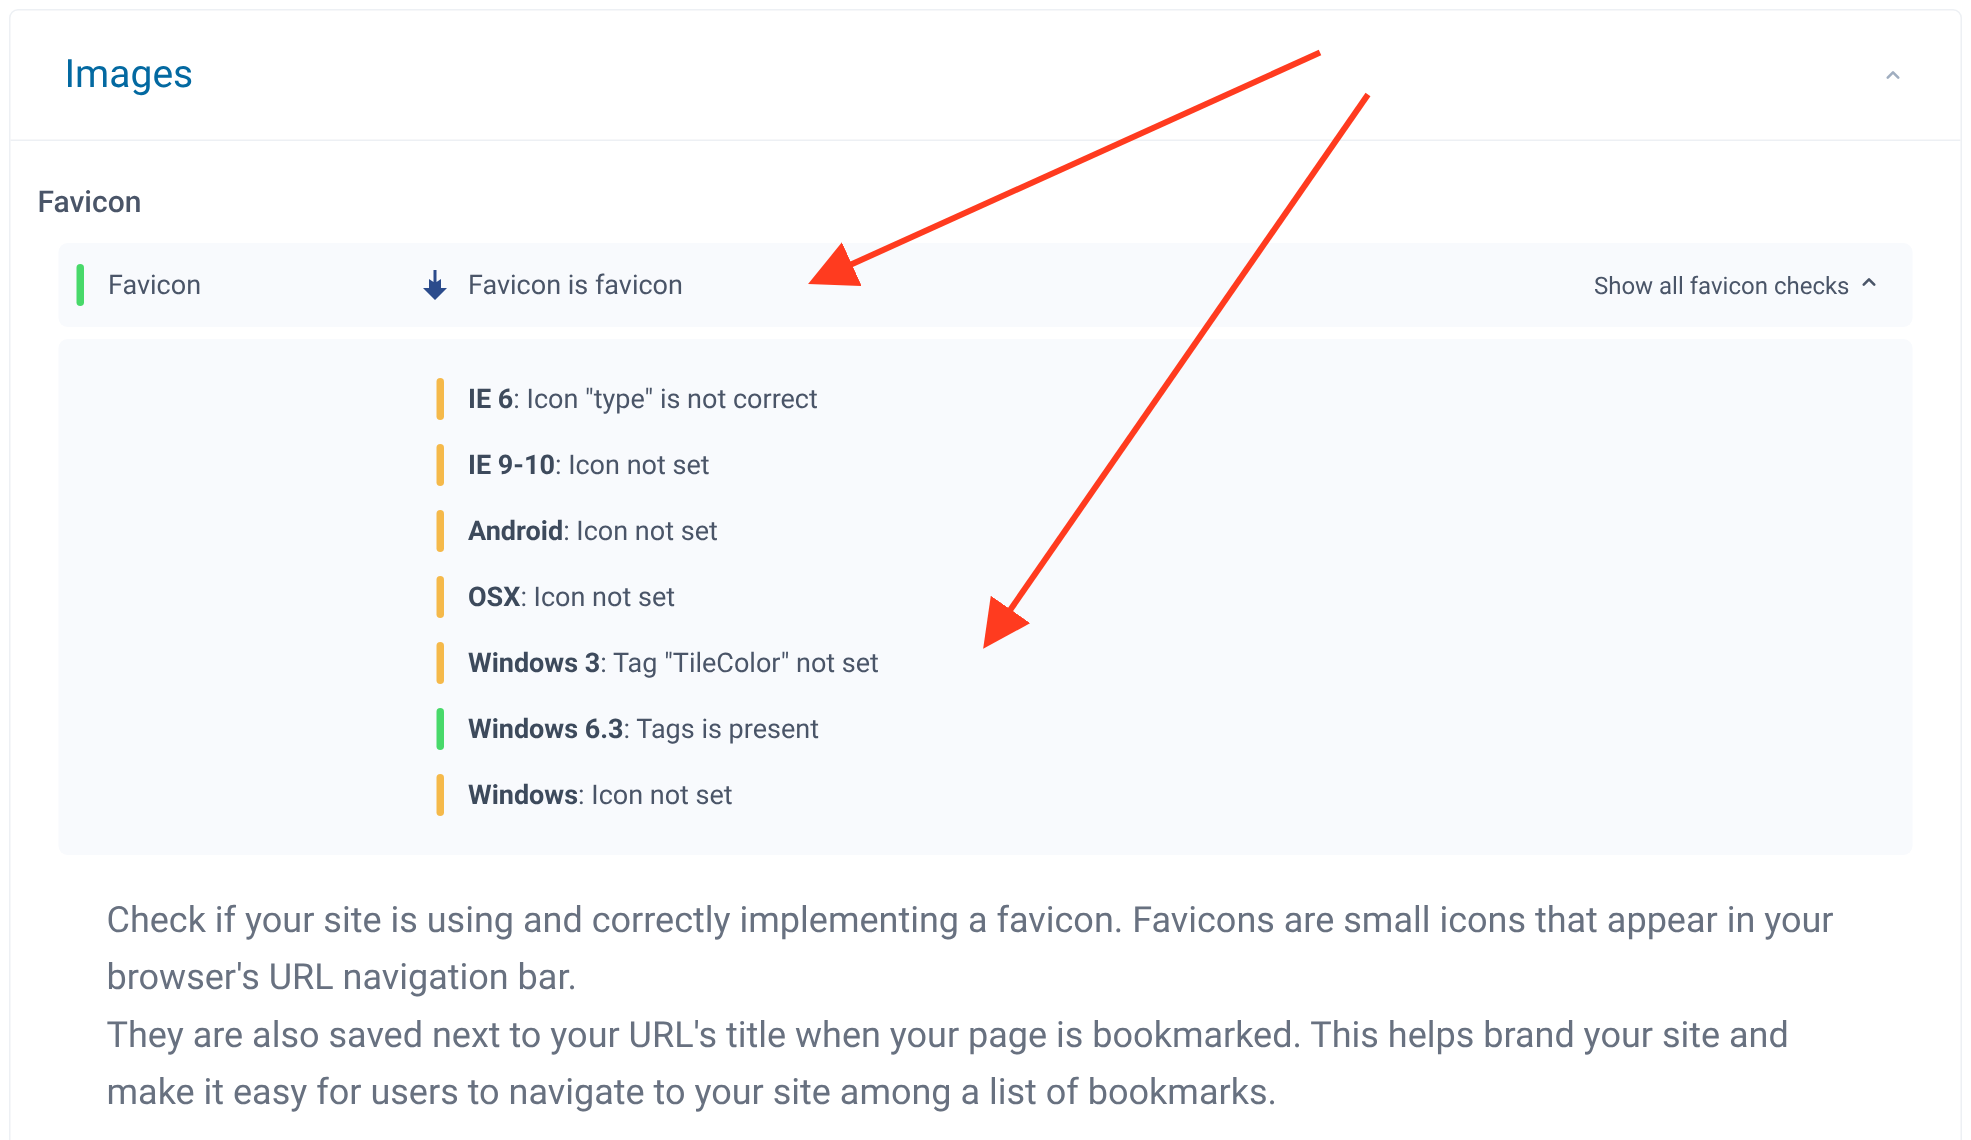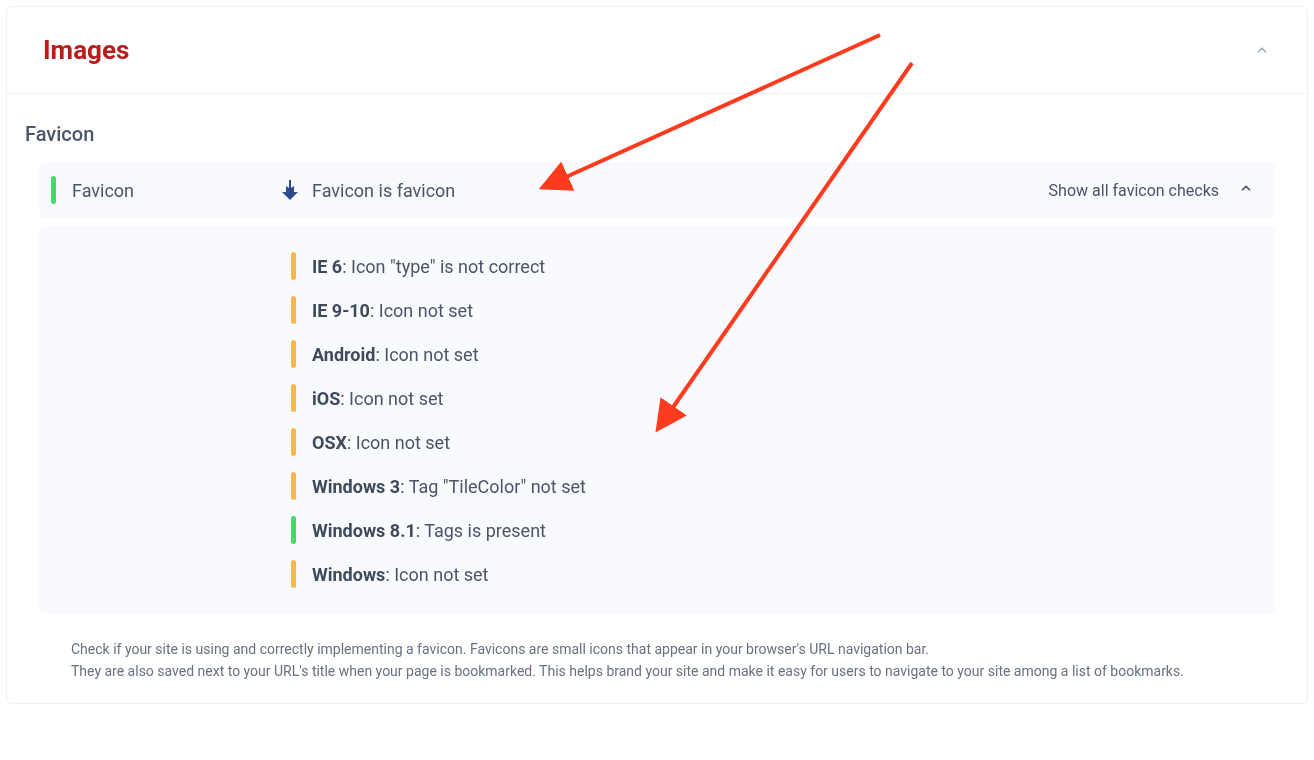--- a/index.html
+++ b/index.html
@@ -20,22 +20,22 @@
   }
   .card-header {
     display: flex;
     justify-content: space-between;
     align-items: center;
     padding: 28px 36px 28px 36px;
     border-bottom: 1px solid #edf0f4;
   }
   .card-title {
     font-size: 26px;
-    font-weight: 700;
-    color: #b91c1c;
+    font-weight: 400;
+    color: #0369a1;
   }
   .chevron {
     width: 18px;
     height: 18px;
     display: flex;
     align-items: center;
     justify-content: center;
     color: #a0aec0;
     cursor: pointer;
   }
@@ -77,21 +77,21 @@
     flex-shrink: 0;
   }
   .summary-text {
     font-size: 18px;
     color: #4a5568;
     flex: 1;
   }
   .show-all {
     display: flex;
     align-items: flex-start;
-    gap: 20px;
+    gap: 6px;
     font-size: 16px;
     color: #4a5568;
     cursor: pointer;
   }
   .checks-panel {
     background: #f8fafd;
     border-radius: 6px;
     margin: 8px 32px 0 32px;
     padding: 18px 22px 18px 252px;
   }
@@ -102,21 +102,21 @@
   }
   .check-text {
     font-size: 18px;
     color: #4a5568;
   }
   .check-text b {
     font-weight: 700;
     color: #3d4a5c;
   }
   .description {
-    font-size: 14px;
+    font-size: 24px;
     color: #687180;
     line-height: 1.6;
     padding: 24px 64px 0 64px;
   }
   .annotation-layer {
     position: absolute;
     top: 0; left: 0;
     pointer-events: none;
   }
 </style>
@@ -162,33 +162,29 @@
         <div class="check-row">
           <div class="status-bar sb-orange"></div>
           <div class="check-text"><b>IE 9-10</b>: Icon not set</div>
         </div>
         <div class="check-row">
           <div class="status-bar sb-orange"></div>
           <div class="check-text"><b>Android</b>: Icon not set</div>
         </div>
         <div class="check-row">
           <div class="status-bar sb-orange"></div>
-          <div class="check-text"><b>iOS</b>: Icon not set</div>
-        </div>
-        <div class="check-row">
-          <div class="status-bar sb-orange"></div>
           <div class="check-text"><b>OSX</b>: Icon not set</div>
         </div>
         <div class="check-row">
           <div class="status-bar sb-orange"></div>
           <div class="check-text"><b>Windows 3</b>: Tag "TileColor" not set</div>
         </div>
         <div class="check-row">
           <div class="status-bar sb-green"></div>
-          <div class="check-text"><b>Windows 8.1</b>: Tags is present</div>
+          <div class="check-text"><b>Windows 6.3</b>: Tags is present</div>
         </div>
         <div class="check-row">
           <div class="status-bar sb-orange"></div>
           <div class="check-text"><b>Windows</b>: Icon not set</div>
         </div>
       </div>
 
     <div class="description">
       <div>Check if your site is using and correctly implementing a favicon. Favicons are small icons that appear in your browser's URL navigation bar.</div>
       <div>They are also saved next to your URL's title when your page is bookmarked. This helps brand your site and make it easy for users to navigate to your site among a list of bookmarks.</div>

